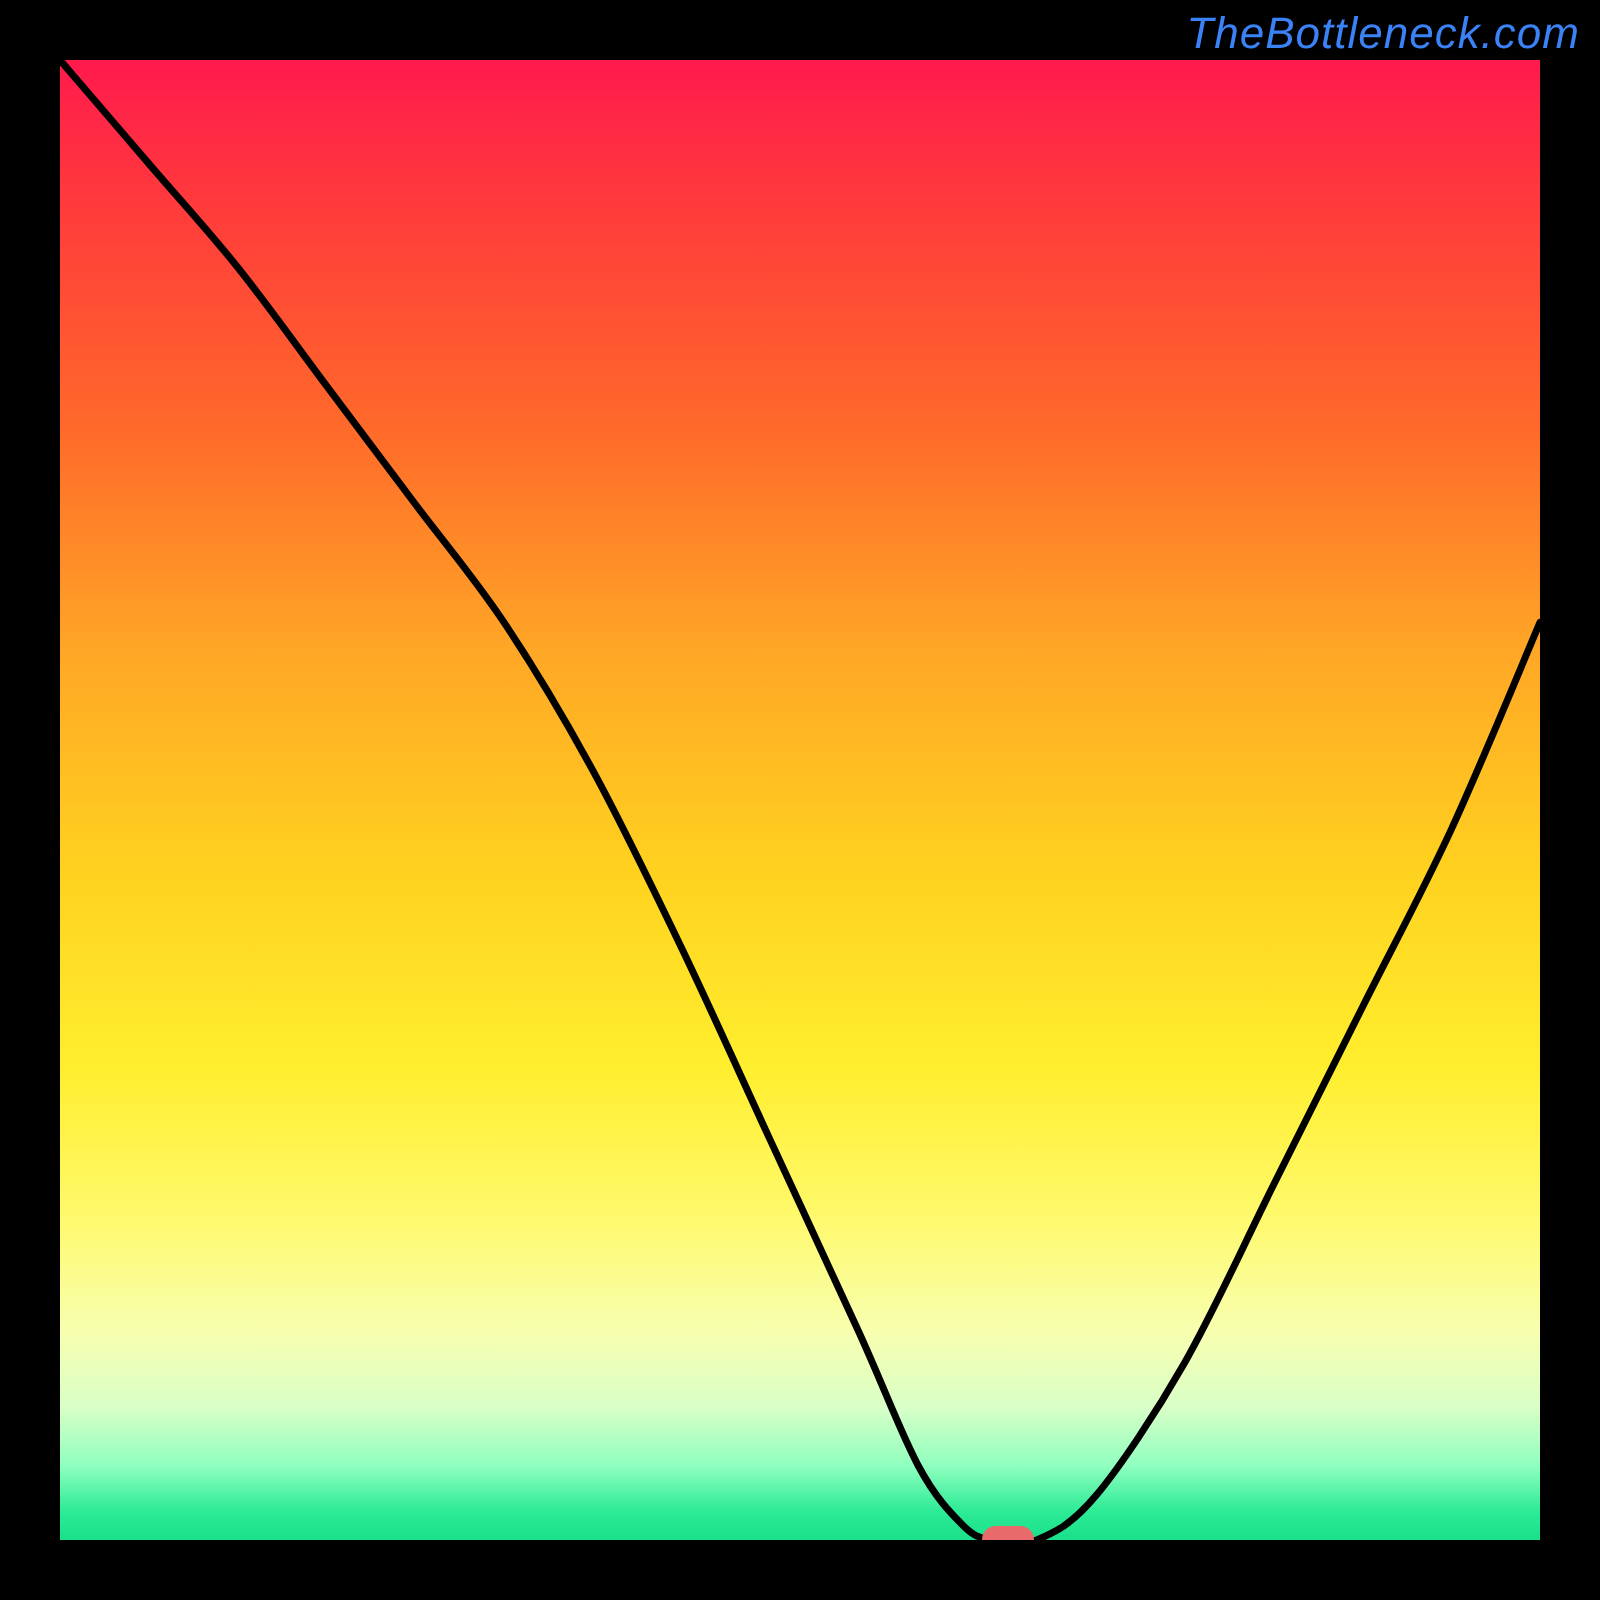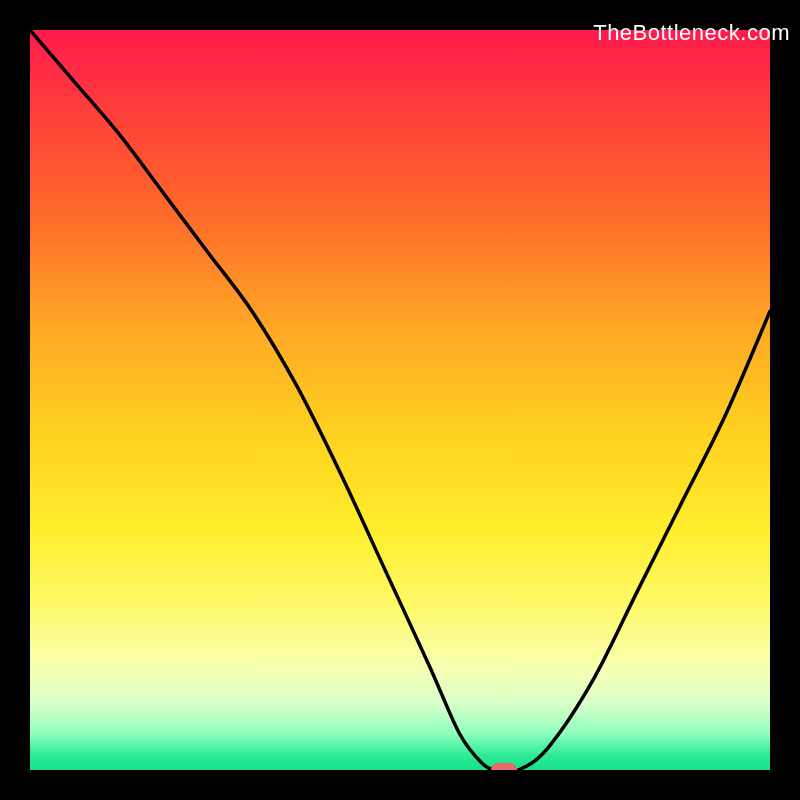--- a/index.html
+++ b/index.html
@@ -12,27 +12,28 @@
     font-family: Arial, Helvetica, sans-serif;
   }
   .frame {
     position: relative;
     width: 800px;
     height: 800px;
     background: #000;
   }
   .watermark {
     position: absolute;
-    top: 20px;
+    top: 4px;
     right: 10px;
-    color: #ffffff;
+    color: #3b82f6;
     font-size: 22px;
     font-weight: 500;
     letter-spacing: 0.5px;
     z-index: 10;
+    font-style: italic;
   }
   .plot-area {
     position: absolute;
     left: 30px;
     top: 30px;
     width: 740px;
     height: 740px;
     overflow: hidden;
   }
   .gradient-bg {

